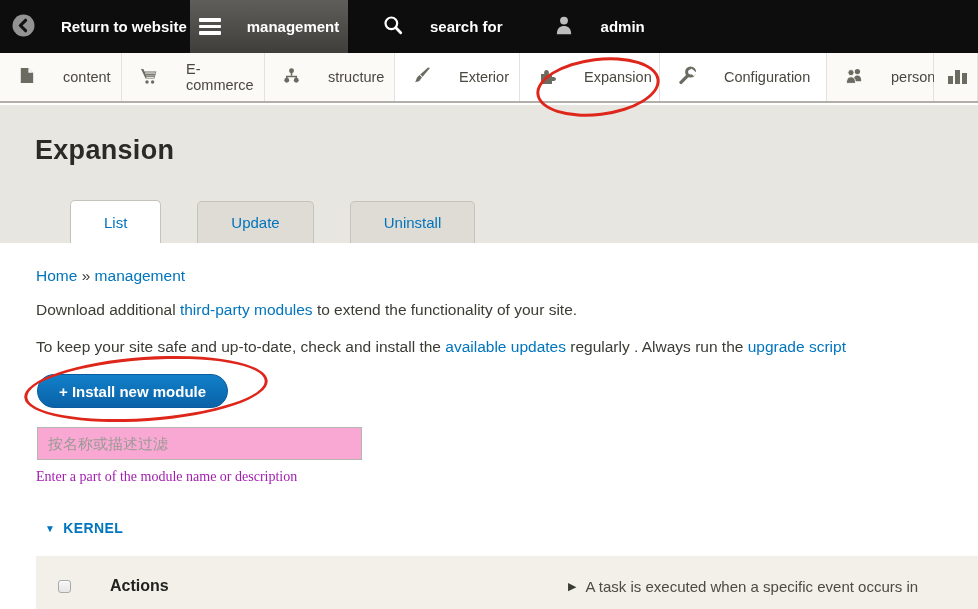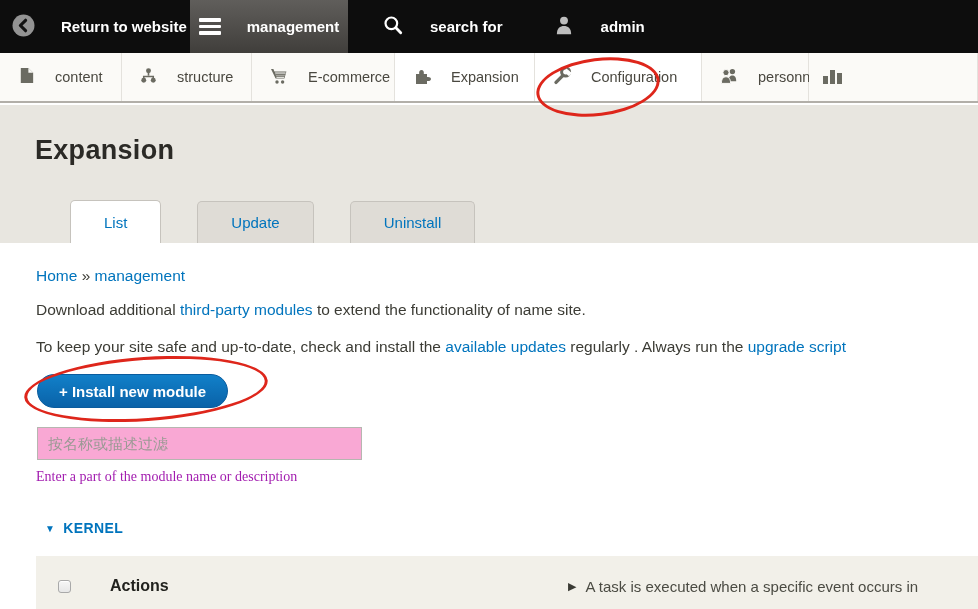--- a/index.html
+++ b/index.html
@@ -14,21 +14,21 @@
   .seg-return { padding-left:12px; width:190px; }
   .seg-menu { width:158px; justify-content:center;
               background:linear-gradient(#605e5b,#403e3b); }
   .seg-search { margin-left:14px; padding:0 20px; }
   .seg-admin { margin-left:16px; padding:0 14px; }
   .hamburger span { display:block; width:22px; height:3.6px; background:#fff; border-radius:1px; margin:3px 0; }
 
   
   .toolbar { position:absolute; left:0; top:53px; width:978px; height:50px;
              background:#fbfaf7; border-bottom:2px solid #b2afa9; display:flex; }
-  .tb-item { display:flex; align-items:center; gap:19px; padding-left:17px;
+  .tb-item { display:flex; align-items:center; gap:27px; padding-left:17px;
              border-right:1px solid #e4e2dd; font-size:14.5px; color:#4a4840; background:#fbfaf7; }
   .tb-item svg { flex:0 0 auto; }
   .tb-reports { flex:1; padding-left:12px; }
 
   
   .pagehead { position:absolute; left:0; top:105px; width:978px; height:138px; background:#e8e6e0; }
   .page-title { position:absolute; left:35px; top:30px; font-size:27px; font-weight:700;
                 color:#2b2a26; letter-spacing:0.3px; }
   .tabs { position:absolute; left:33px; bottom:0; display:flex; align-items:flex-end; }
   .tab { height:42px; line-height:42px; padding:0 33px; font-size:15px; color:#0074bd;
@@ -120,42 +120,51 @@
   <div class="toolbar">
     <div class="tb-item" style="width:122px">
       <span class="ico">
         <svg width="19" height="19" viewBox="0 0 20 20">
             <path d="M4 2 h8 l5 5 v11 H4 Z" fill="#6b6b62"></path>
             <path d="M12 2 v5 h5 Z" fill="#fbfaf7"></path>
           </svg>
       </span>
       <span>content</span>
     </div>
+    <div class="tb-item" style="width:143px">
+      <span class="ico">
+        <svg width="20" height="20" viewBox="0 0 20 20">
+            <path d="M2 3 h2.4 l1 2.6 h12 l-2 7 H6.6 Z" fill="#6b6b62"></path>
+            <path d="M6 6.6 h10.6 l-1.6 5.4 H7.6 Z" fill="#fbfaf7"></path>
+            <path d="M7 7.2 v4.2 M9 7.2 v4.2 M11 7.2 v4.2 M13 7.2 v4.2 M15 7.2 v4.2 M6.6 8.4 h9.6 M6.6 10.2 h9.2" stroke="#6b6b62" stroke-width="0.9"></path>
+            <circle cx="8" cy="16" r="1.7" fill="#6b6b62"></circle>
+            <circle cx="13.6" cy="16" r="1.7" fill="#6b6b62"></circle>
+          </svg>
+      </span>
+      <span>E-commerce</span>
+    </div>
     <div class="tb-item" style="width:130px">
       <span class="ico">
         <svg width="19" height="19" viewBox="0 0 20 20">
             <circle cx="10" cy="5" r="2.6" fill="#6b6b62"></circle>
             <circle cx="5" cy="15" r="2.6" fill="#6b6b62"></circle>
             <circle cx="15" cy="15" r="2.6" fill="#6b6b62"></circle>
             <path d="M10 6 v4 M5 15 v-4 h10 v4" fill="none" stroke="#6b6b62" stroke-width="1.7"></path>
           </svg>
       </span>
       <span>structure</span>
     </div>
-    <div class="tb-item" style="width:143px">
-      <span class="ico">
-        <svg width="20" height="20" viewBox="0 0 20 20">
-            <path d="M2 3 h2.4 l1 2.6 h12 l-2 7 H6.6 Z" fill="#6b6b62"></path>
-            <path d="M6 6.6 h10.6 l-1.6 5.4 H7.6 Z" fill="#fbfaf7"></path>
-            <path d="M7 7.2 v4.2 M9 7.2 v4.2 M11 7.2 v4.2 M13 7.2 v4.2 M15 7.2 v4.2 M6.6 8.4 h9.6 M6.6 10.2 h9.2" stroke="#6b6b62" stroke-width="0.9"></path>
-            <circle cx="8" cy="16" r="1.7" fill="#6b6b62"></circle>
-            <circle cx="13.6" cy="16" r="1.7" fill="#6b6b62"></circle>
-          </svg>
-      </span>
-      <span>E-commerce</span>
+    <div class="tb-item" style="width:125px; background:#fff">
+      <span class="ico">
+        <svg width="20" height="20" viewBox="0 0 20 20">
+            <path d="M18 2 L16 1.6 L8.2 8.4 L10.6 10.8 Z" fill="#6b6b62"></path>
+            <path d="M7.6 9 L10 11.4 L8.4 13.6 C7.6 15.4 5.4 16 3 16.2 C4.4 14.6 4.2 12.6 5.4 11 Z" fill="#6b6b62"></path>
+          </svg>
+      </span>
+      <span>Exterior</span>
     </div>
     <div class="tb-item" style="width:140px; background:#fff">
       <span class="ico">
         <svg width="20" height="20" viewBox="0 0 20 20">
             <path d="M4 8 h3.2 c-0.4-2.4 0.6-4 2.3-4 s2.7 1.6 2.3 4 H15 v3 c2.4-0.4 4 0.6 4 2 s-1.6 2.4-4 2 v3 H4 Z" fill="#6b6b62"></path>
           </svg>
       </span>
       <span>Expansion</span>
     </div>
     <div class="tb-item" style="width:167px; background:#fff">
@@ -200,21 +209,21 @@
   </div>
 
   <div class="content">
     <div class="crumb">
       <a class="lnk">Home</a>
       <span>»</span>
       <a class="lnk">management</a>
     </div>
 
     <div class="p1">
-      <span>Download additional </span><a class="lnk">third-party modules</a><span> to extend the functionality of name site.</span>
+      <span>Download additional </span><a class="lnk">third-party modules</a><span> to extend the functionality of your site.</span>
     </div>
 
     <div class="p2">
       <span>To keep your site safe and up-to-date, check and install the </span><a class="lnk">available updates</a><span> regularly . Always run the </span><a class="lnk">upgrade script</a>
     </div>
 
     <button class="install-btn">+ Install new module</button>
 
     <input class="filter-input" type="text" placeholder="按名称或描述过滤" style="">
     <div class="filter-help">Enter a part of the module name or description</div>

